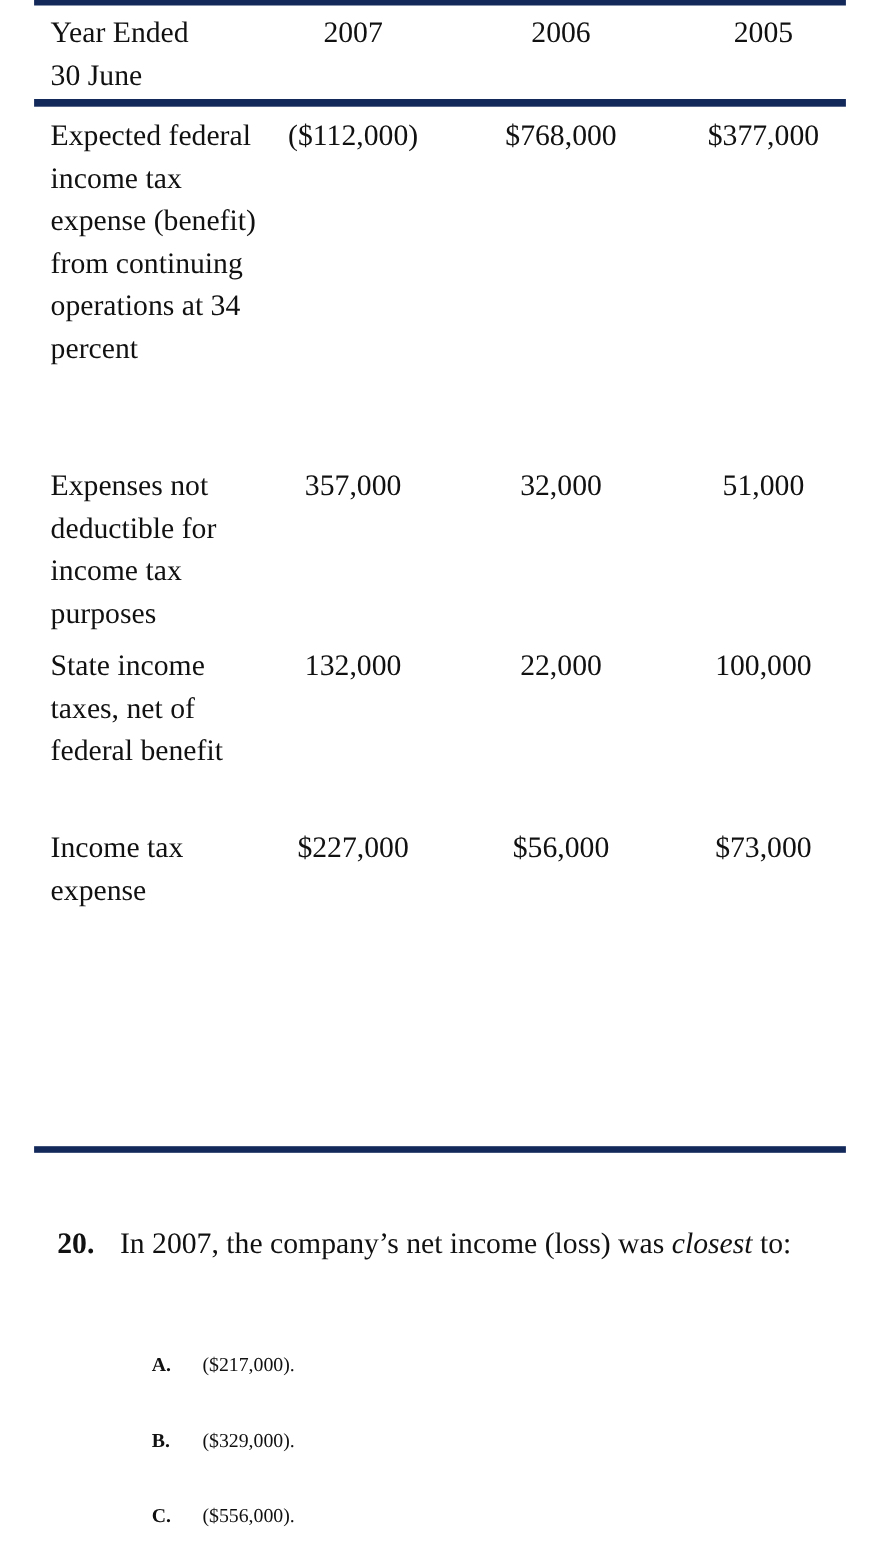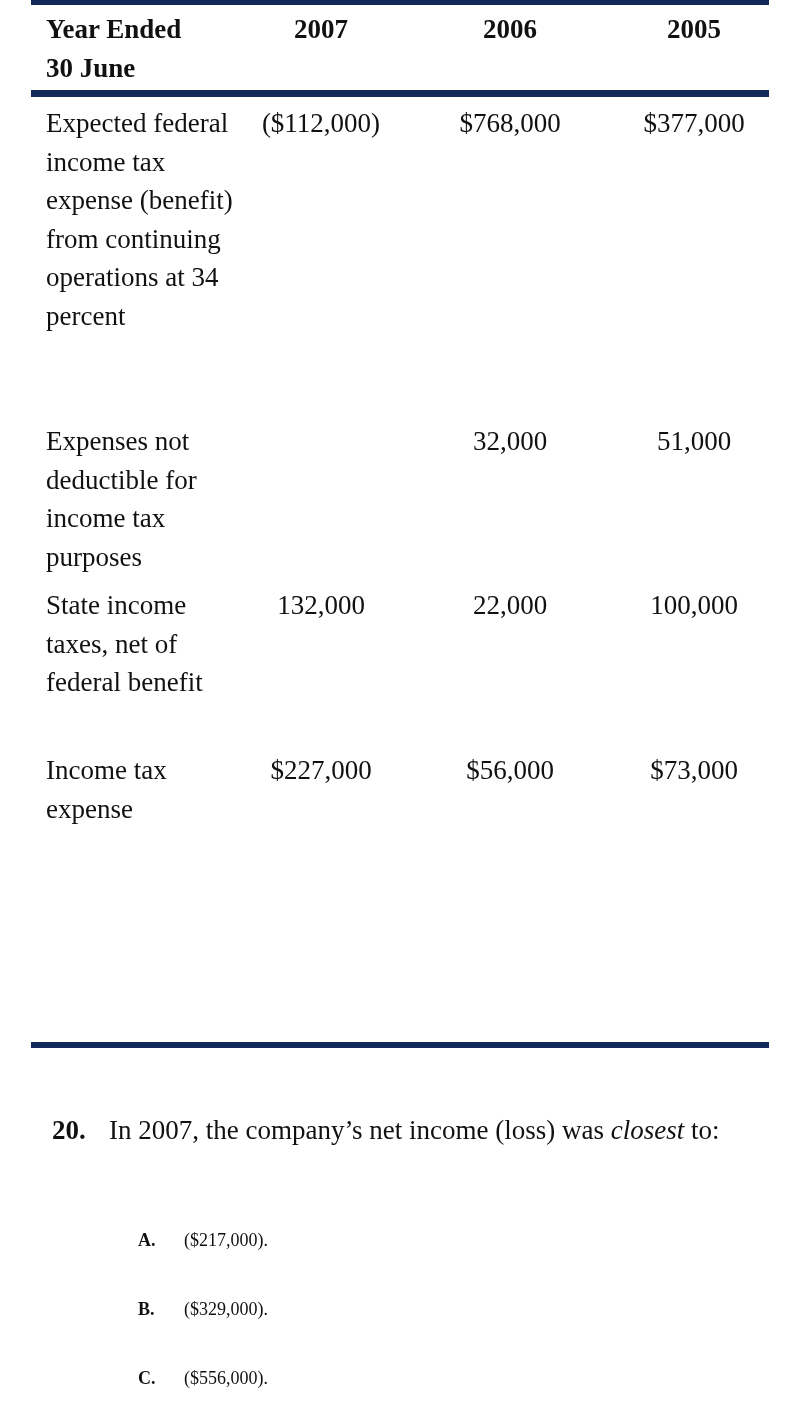--- a/index.html
+++ b/index.html
@@ -12,21 +12,21 @@
     .rule.top { top: 0px; height: 5px; }
     .rule.mid { top: 90px; height: 7px; }
     .rule.bottom { top: 1042px; height: 6px; }
     .row { position: relative; display: flex; }
     .cell { font-size: 27px; line-height: 38.6px; }
     .c0 { width: 190px; padding-left: 15px; box-sizing: content-box; }
     .cn { position: absolute; top: 0; text-align: center; }
     .c1 { left: 205px; width: 170px; }
     .c2 { left: 405px; width: 148px; }
     .c3 { left: 595px; width: 136px; }
-    .hdr .cell { font-weight: bold; }
+    .hdr .cell { font-weight: normal; }
 
     .header { position: absolute; top: 10px; left: 31px; width: 738px; }
     .body-rows { position: absolute; top: 104px; left: 31px; width: 738px; }
     .r0 { height: 318px; }
     .r1 { height: 164px; }
     .r2 { height: 165px; }
     .r3 { height: 201px; }
     .r4 { height: 80px; }
 
     .question { position: absolute; top: 1110px; left: 52px; width: 720px; font-size: 27px; line-height: 40px; }
@@ -60,20 +60,21 @@
 
 <div class="body-rows">
   <div class="row r0">
     <div class="cell c0">Expected federal income tax expense (benefit) from continuing operations at 34 percent</div>
     <div class="cell cn c1">($112,000)</div>
     <div class="cell cn c2">$768,000</div>
     <div class="cell cn c3">$377,000</div>
   </div>
   <div class="row r1">
     <div class="cell c0">Expenses not deductible for income tax purposes</div>
+    <div class="cell cn c1">357,000</div>
     <div class="cell cn c2">32,000</div>
     <div class="cell cn c3">51,000</div>
   </div>
   <div class="row r2">
     <div class="cell c0">State income taxes, net of federal benefit</div>
     <div class="cell cn c1">132,000</div>
     <div class="cell cn c2">22,000</div>
     <div class="cell cn c3">100,000</div>
   </div>
   <div class="row r4">

